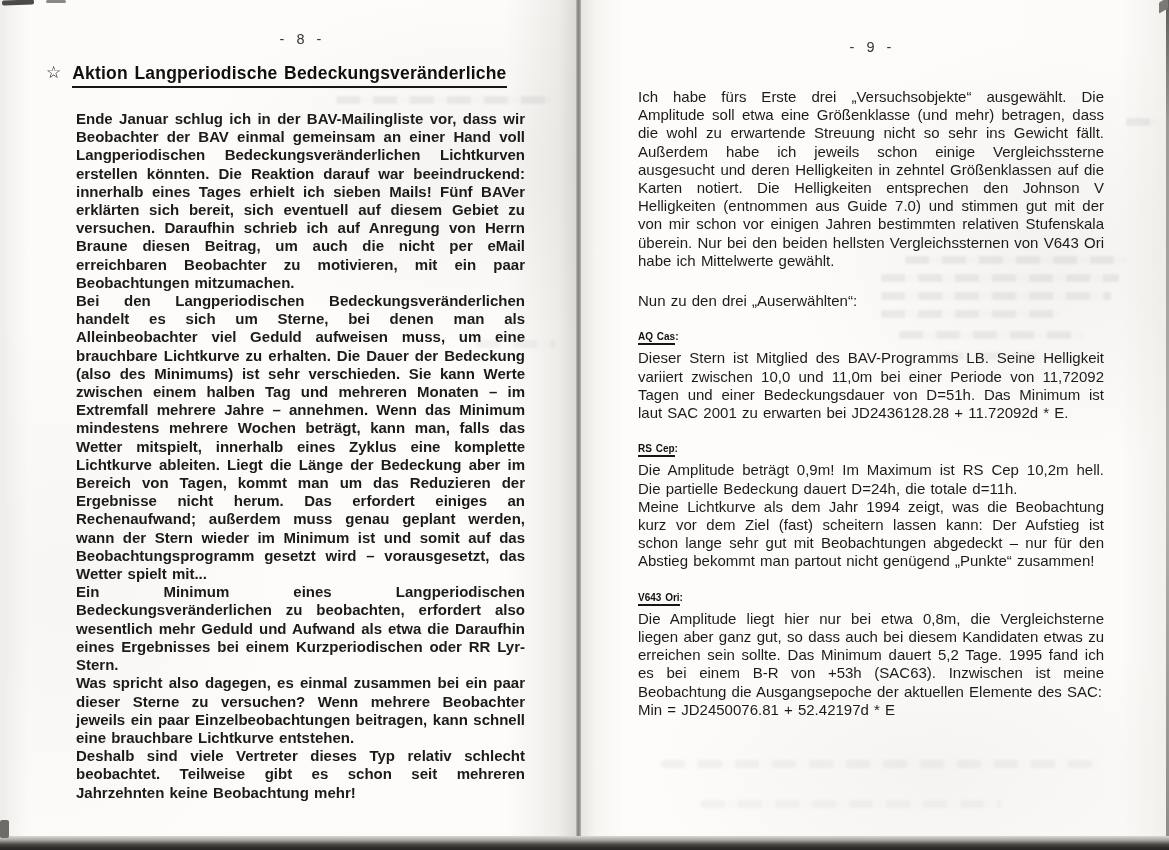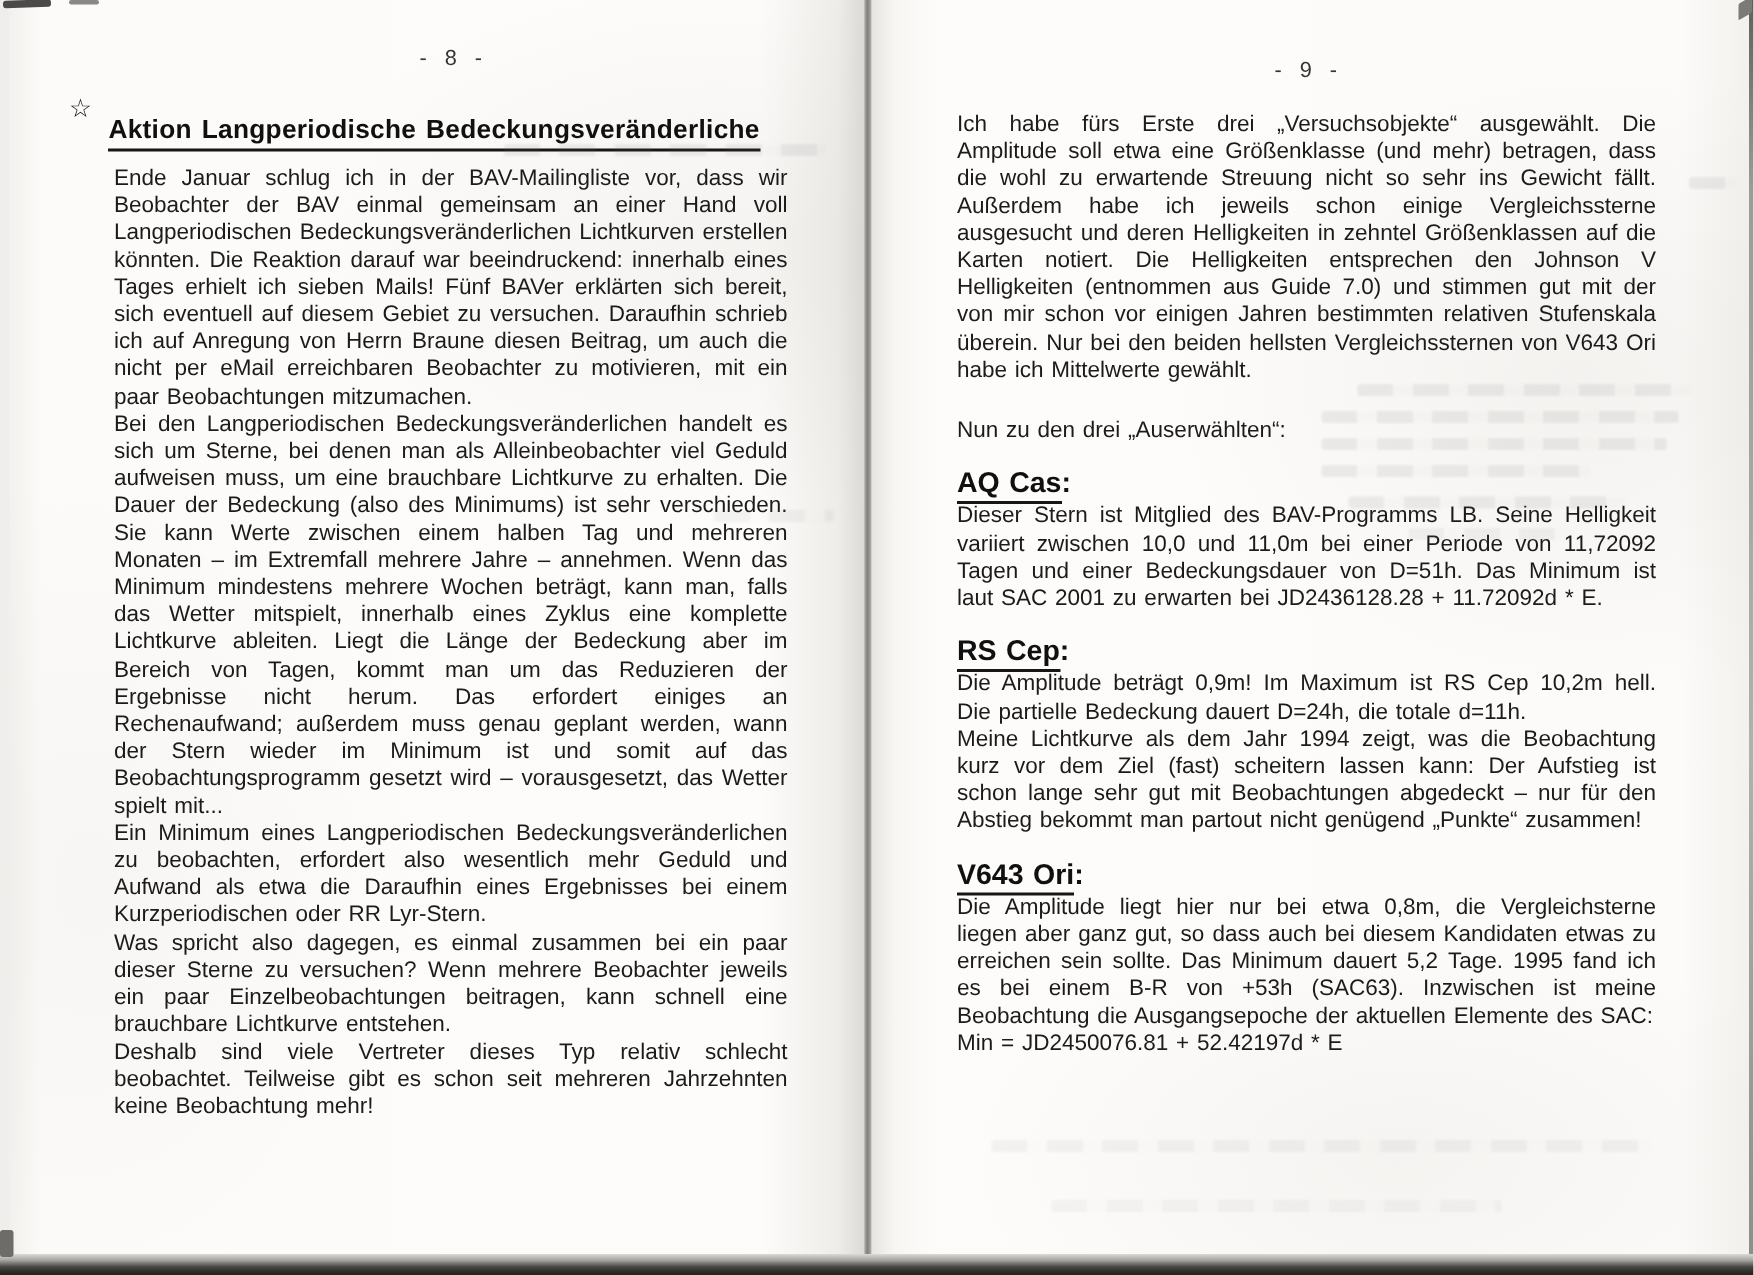--- a/index.html
+++ b/index.html
@@ -73,35 +73,35 @@
   }
   .pnum-left { left:70px; top:31px; width:450px; }
   .pnum-right { left:57px; top:39px; width:466px; }
 
   .title-row {
     position:absolute; left:40px; top:62px; display:flex; align-items:flex-start; gap:11px;
   }
   .title-star { font-size:17px; line-height:22px; color:#111; }
   .title-text {
     font-size:17.5px; font-weight:bold; letter-spacing:0.2px; word-spacing:1.5px;
-    color:#101010; border-bottom:2.5px solid #161616; padding-bottom:2px; line-height:22px;margin-top:13px;
+    color:#101010; border-bottom:2.5px solid #161616; padding-bottom:2px; line-height:22px;
   }
 
   .body-col p { margin:0; text-align:justify; }
   .body-left {
     position:absolute; left:70px; top:110px; width:449px;
-    font-size:15px; line-height:18.2px; word-spacing:1px; color:#1b1b1b;
+    font-size:15px; line-height:18.2px; word-spacing:1px; color:#1b1b1b;font-weight:bold;
   }
   .body-right {
-    position:absolute; left:57px; top:74px; width:466px;
+    position:absolute; left:57px; top:88px; width:466px;
     font-size:15px; line-height:18.2px; word-spacing:1px; color:#1b1b1b;
   }
   .lead-in { margin-top:22px !important; }
   .section { margin-top:18px; }
-  .section-heading { font-weight:bold; font-size:19px; margin-bottom:3px; color:#101010; }
+  .section-heading { font-weight:bold; font-size:10px; margin-bottom:3px; color:#101010; }
   .section-heading .hname { border-bottom:2px solid #161616; padding-bottom:1px; }
 </style>
 </head>
 <body>
 
 <div class="scan">
 
   <div class="page page-left">
     <div class="pnum pnum-left">- 8 -</div>
 

